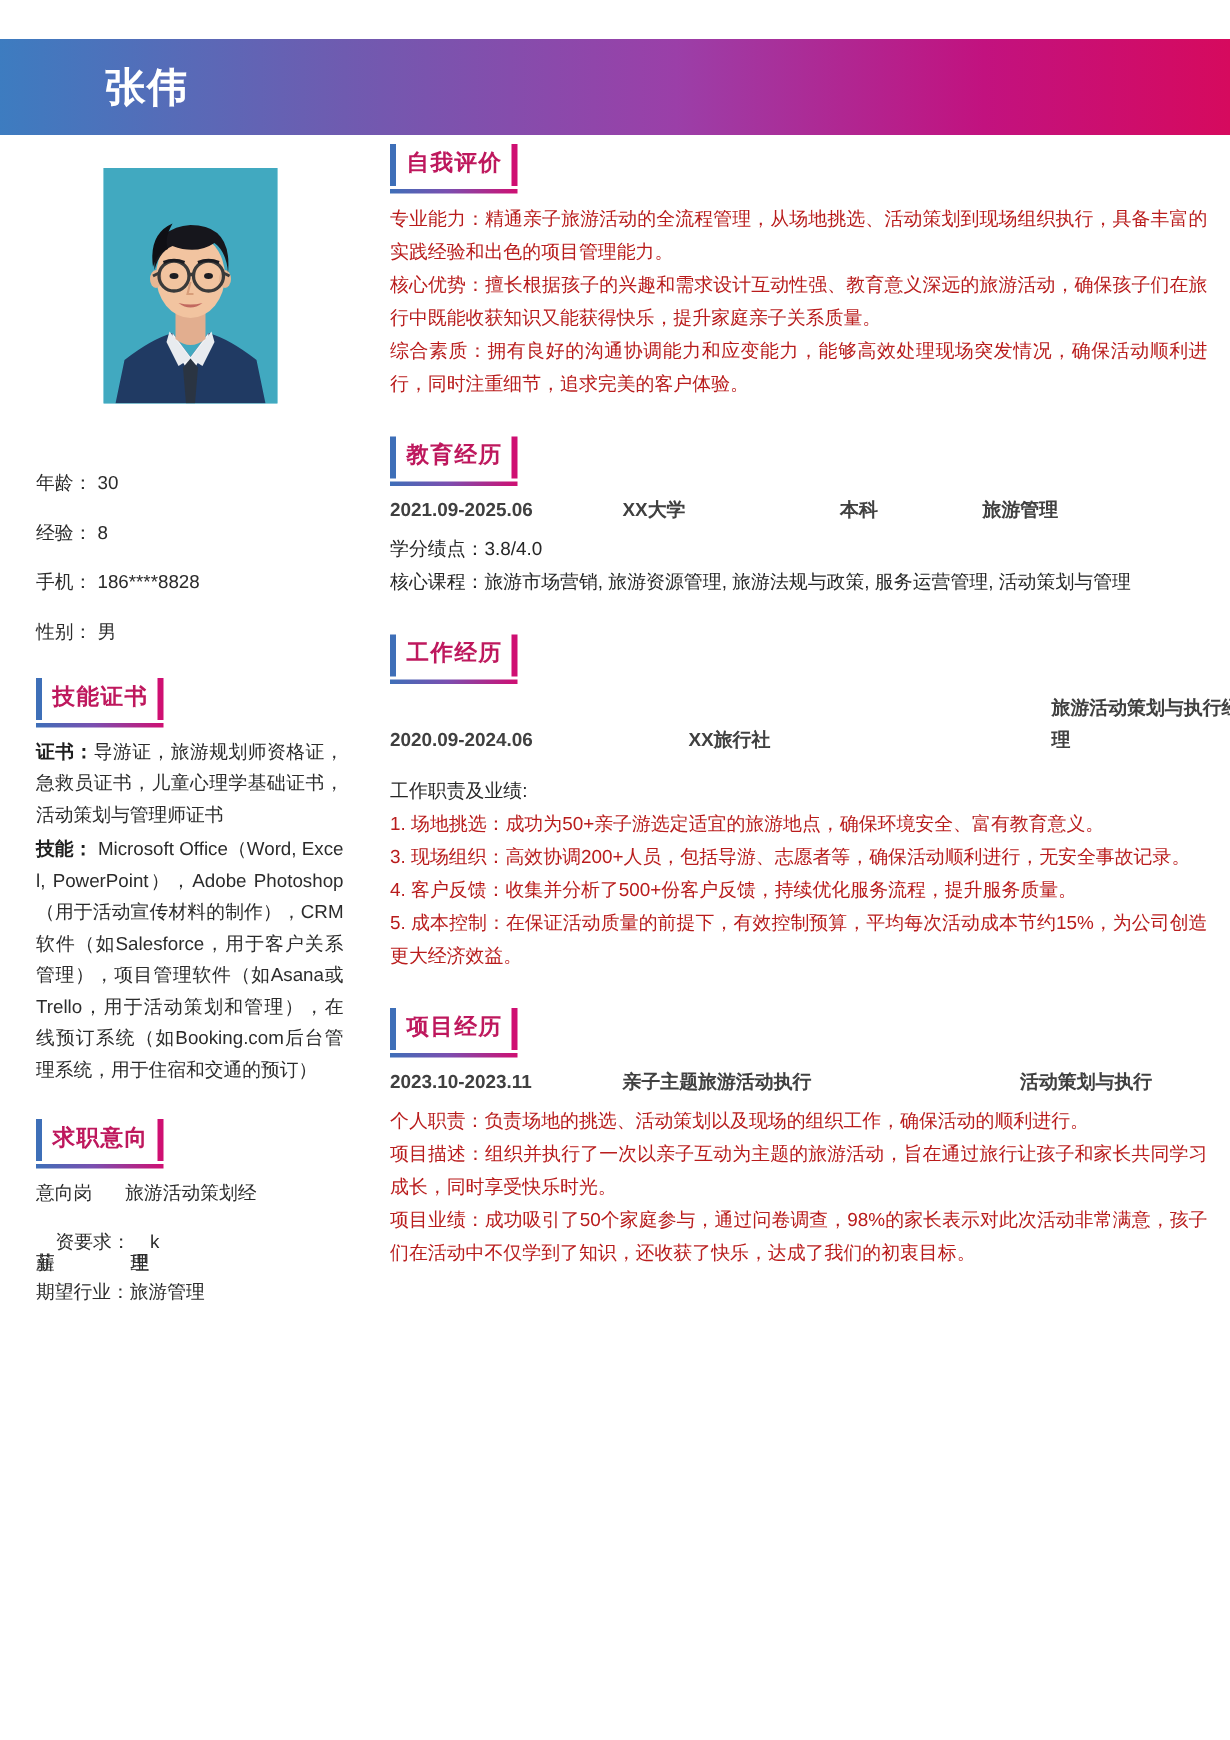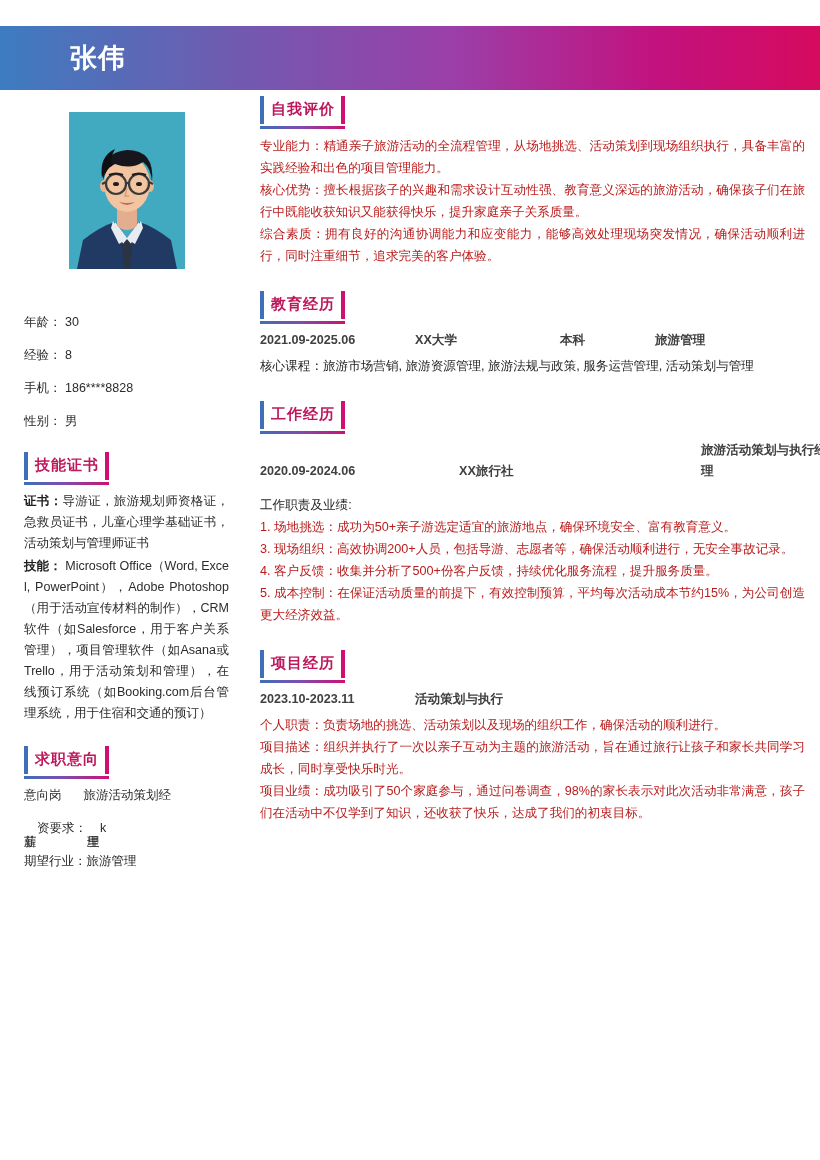--- a/index.html
+++ b/index.html
@@ -303,20 +303,21 @@
         <span class="bar-right"></span>
         <span class="bar-bottom"></span>
         <span class="sec-title">教育经历</span>
       </div>
       <div class="entry-row">
         <span class="c-date">2021.09-2025.06</span>
         <span class="c-org">XX大学</span>
         <span class="c-deg">本科</span>
         <span class="c-major">旅游管理</span>
       </div>
+      <div class="sub-line">学分绩点：3.8/4.0</div>
       <div class="sub-line">核心课程：旅游市场营销, 旅游资源管理, 旅游法规与政策, 服务运营管理, 活动策划与管理</div>
     </div>
 
     <div class="sec-gap"></div>
 
     <div class="right-sec">
       <div class="sec-head">
         <span class="bar-left"></span>
         <span class="bar-right"></span>
         <span class="bar-bottom"></span>
@@ -339,20 +340,21 @@
 
     <div class="right-sec">
       <div class="sec-head">
         <span class="bar-left"></span>
         <span class="bar-right"></span>
         <span class="bar-bottom"></span>
         <span class="sec-title">项目经历</span>
       </div>
       <div class="entry-row proj">
         <span class="c-date">2023.10-2023.11</span>
+        <span class="c-org">亲子主题旅游活动执行</span>
         <span class="c-title">活动策划与执行</span>
       </div>
       <div class="para">个人职责：负责场地的挑选、活动策划以及现场的组织工作，确保活动的顺利进行。</div>
       <div class="para">项目描述：组织并执行了一次以亲子互动为主题的旅游活动，旨在通过旅行让孩子和家长共同学习成长，同时享受快乐时光。</div>
       <div class="para">项目业绩：成功吸引了50个家庭参与，通过问卷调查，98%的家长表示对此次活动非常满意，孩子们在活动中不仅学到了知识，还收获了快乐，达成了我们的初衷目标。</div>
     </div>
 
   </div>
 </div>
 

